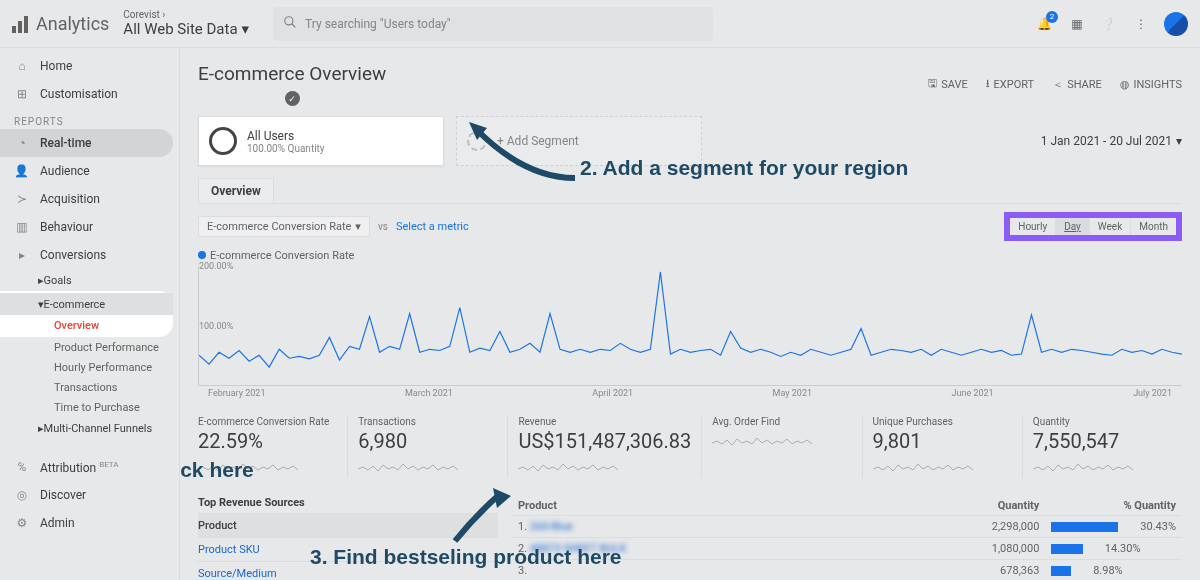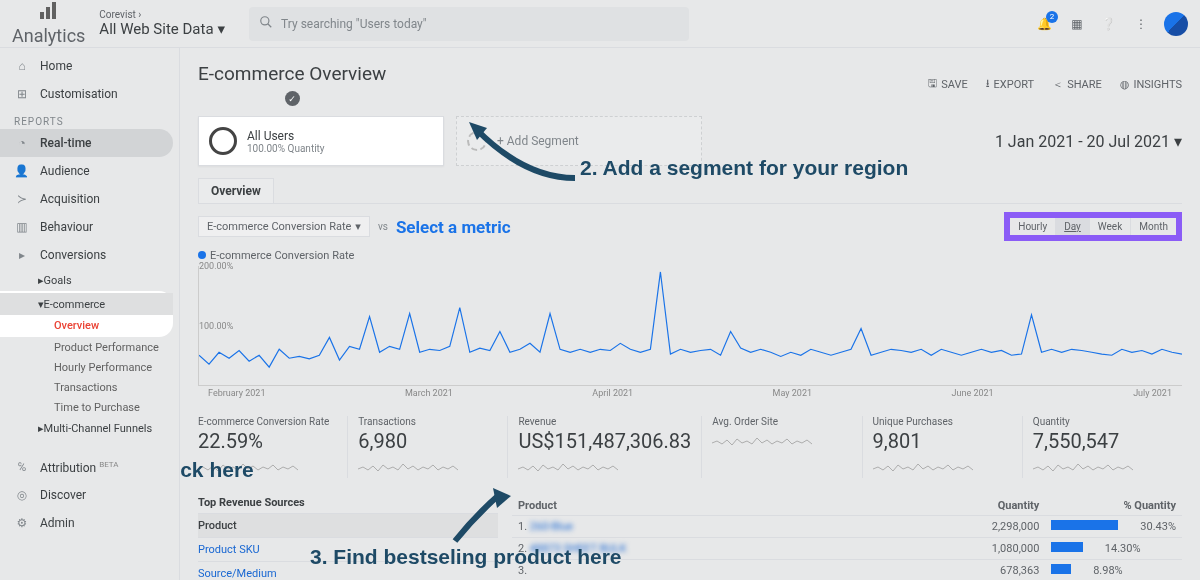--- a/index.html
+++ b/index.html
@@ -14,21 +14,21 @@
     position: relative;
   }
   .topbar {
     height: 48px;
     background: #e7e8e9;
     display: flex;
     align-items: center;
     padding: 0 12px;
     border-bottom: 1px solid #dadce0;
   }
-  .logo-area { display: flex; align-items: center; gap: 6px; margin-right: 14px; flex-direction: column; }
+  .logo-area { display: flex; align-items: center; gap: 6px; margin-right: 14px; }
   .logo-icon { width: 18px; height: 18px; display: flex; align-items: flex-end; gap: 2px; }
   .logo-icon span { display:block; width:4px; background:#616161; }
   .logo-text { font-size: 18px; color:#5f6368; font-weight:400; }
   .prop-select { display:flex; flex-direction:column; font-size:10px; color:#5f6368; margin-right: 24px; }
   .prop-select .title { font-size:15px; color:#3c4043; display:flex; gap:4px; }
   .searchbox {
     flex: 1;
     max-width: 440px;
     height: 34px;
     background: #dfe1e3;
@@ -95,30 +95,30 @@
   }
   .seg-circle { width:28px; height:28px; border-radius:50%; border:3px solid #444; }
   .seg-labels .t { font-size:12px; color:#3c4043;}
   .seg-labels .s { font-size:10px; color:#80868b;}
   .seg-add {
     width:246px; height:50px; border:1px dashed #ced0d2;
     display:flex; align-items:center; padding:0 10px; gap:10px;
     color:#80868b; background:#eaebec;
   }
   .seg-add .c { width:20px; height:20px; border-radius:50%; border:2px dashed #bbb;}
-  .date-range { margin-left:auto; font-size:16px; color:#3c4043; display:flex; align-items:center; gap:4px;}
+  .date-range { margin-left:auto; font-size:12px; color:#3c4043; display:flex; align-items:center; gap:4px;}
   
   .tabs { margin-top:12px; border-bottom:1px solid #dadce0;}
   .tab { display:inline-block; padding:5px 12px; font-size:12px; color:#3c4043; border:1px solid #dadce0; border-bottom:none; background:#eaebec; font-weight:700;}
   
   .chart-area { background:#e7e8e9; padding: 8px 0 4px;}
   .metric-toolbar { display:flex; align-items:center; gap:8px; }
   .metric-pill { border:1px solid #dadce0; padding:3px 8px; font-size:11px; display:flex; align-items:center; gap:4px; background:#efeff0; }
   .vs { font-size:10px; color:#80868b;}
-  .sel-metric { font-size:17px; color:#1a73e8; cursor:pointer;font-weight:bold;}
+  .sel-metric { font-size:11px; color:#1a73e8; cursor:pointer;}
   .grain-switch { margin-left:auto; display:flex; border:6px solid #8b5cf6; }
   .grain-switch span { padding:3px 8px; font-size:10px; border-right:1px solid #dadce0; cursor:pointer;}
   .grain-switch span.active { background:#dadce0;text-decoration:underline; }
   .grain-switch span:last-child { border-right:none;}
   .legend-dot { width:8px; height:8px; border-radius:50%; background:#1a73e8; display:inline-block; margin-right:4px;}
   .legend-line { font-size:11px; color:#5f6368; margin-top:8px;}
   
   .chart {
     height:120px; position:relative; margin-top:4px;
     border-left:1px solid #ccc; border-bottom:1px solid #ccc;
@@ -142,21 +142,21 @@
   .left-tbl .hdr { font-size:11px; font-weight:700; color:#3c4043; padding-bottom:4px;}
   .left-tbl .row { font-size:11px; color:#1967d2; padding:5px 0; border-top:1px solid #dadce0; cursor:pointer;}
   .left-tbl .row.active { background:#dedfe0; color:#3c4043; font-weight:500;}
   
   .right-tbl { flex:1; }
   .right-tbl table { width:100%; border-collapse:collapse; font-size:11px;}
   .right-tbl th { text-align:left; font-weight:700; padding:3px 6px; }
   .right-tbl th.r, .right-tbl td.r { text-align:right;}
   .right-tbl td { padding:4px 6px; border-top:1px solid #dadce0; color:#5f6368;}
   .blur { filter: blur(2.5px); color:#1967d2;}
-  .bar-cell { display:flex; align-items:flex-start; gap:22px; justify-content:flex-start;}
+  .bar-cell { display:flex; align-items:center; gap:22px; justify-content:flex-start;}
   .bar { height:10px; background:#1a73e8; }
   
   
   .anno {
     position:absolute; color:#1e4a66; font-weight:800; font-size:21px;
     pointer-events:none; font-family: Arial, sans-serif;
   }
   
 </style>
 </head>
@@ -345,21 +345,21 @@
     <div class="kpi-row" id="kpis">
         <div class="kpi"><div class="lbl">E-commerce Conversion Rate</div><div class="val">22.59%</div><svg class="spark" viewBox="0 0 100 18">
             <polyline points="0,12 5,10 10,13 15,9 20,14 25,8 30,12 35,10 40,13 45,7 50,12 55,9 60,13 65,10 70,12 75,8 80,13 85,10 90,12 95,9 100,13"></polyline>
           </svg></div>
         <div class="kpi"><div class="lbl">Transactions</div><div class="val">6,980</div><svg class="spark" viewBox="0 0 100 18">
             <polyline points="0,12 5,10 10,13 15,9 20,14 25,8 30,12 35,10 40,13 45,7 50,12 55,9 60,13 65,10 70,12 75,8 80,13 85,10 90,12 95,9 100,13"></polyline>
           </svg></div>
         <div class="kpi"><div class="lbl">Revenue</div><div class="val">US$151,487,306.83</div><svg class="spark" viewBox="0 0 100 18">
             <polyline points="0,12 5,10 10,13 15,9 20,14 25,8 30,12 35,10 40,13 45,7 50,12 55,9 60,13 65,10 70,12 75,8 80,13 85,10 90,12 95,9 100,13"></polyline>
           </svg></div>
-        <div class="kpi"><div class="lbl">Avg. Order Site</div><svg class="spark" viewBox="0 0 100 18">
+        <div class="kpi"><div class="lbl">Avg. Order Find</div><svg class="spark" viewBox="0 0 100 18">
             <polyline points="0,12 5,10 10,13 15,9 20,14 25,8 30,12 35,10 40,13 45,7 50,12 55,9 60,13 65,10 70,12 75,8 80,13 85,10 90,12 95,9 100,13"></polyline>
           </svg></div>
         <div class="kpi"><div class="lbl">Unique Purchases</div><div class="val">9,801</div><svg class="spark" viewBox="0 0 100 18">
             <polyline points="0,12 5,10 10,13 15,9 20,14 25,8 30,12 35,10 40,13 45,7 50,12 55,9 60,13 65,10 70,12 75,8 80,13 85,10 90,12 95,9 100,13"></polyline>
           </svg></div>
         <div class="kpi"><div class="lbl">Quantity</div><div class="val">7,550,547</div><svg class="spark" viewBox="0 0 100 18">
             <polyline points="0,12 5,10 10,13 15,9 20,14 25,8 30,12 35,10 40,13 45,7 50,12 55,9 60,13 65,10 70,12 75,8 80,13 85,10 90,12 95,9 100,13"></polyline>
           </svg></div>
       </div>
 

